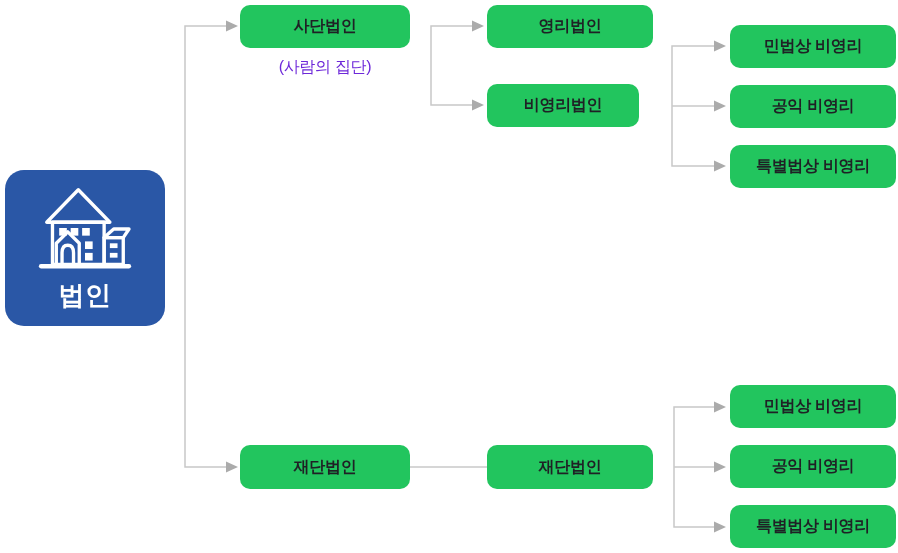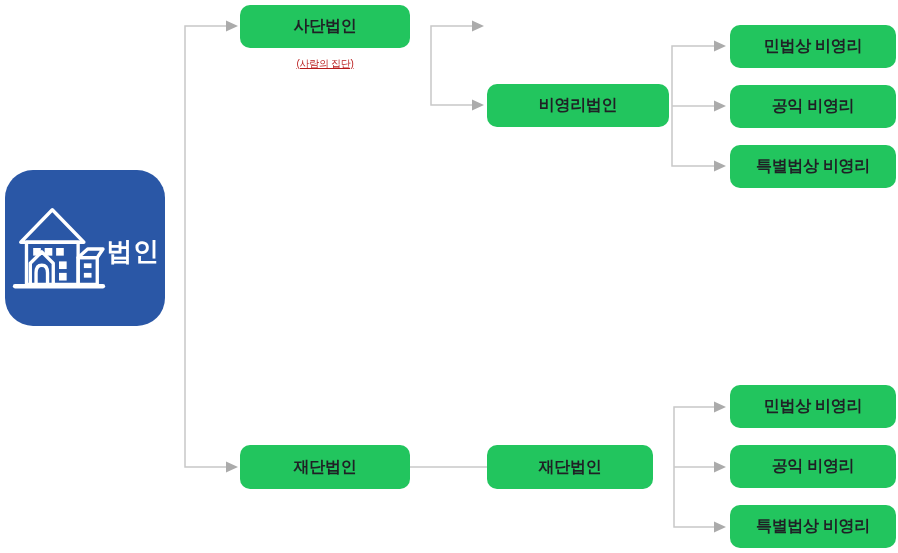--- a/index.html
+++ b/index.html
@@ -7,27 +7,27 @@
   .canvas{
     position:relative;width:898px;height:553px;background:#ffffff;overflow:hidden;
   }
   .connectors{position:absolute;left:0;top:0;z-index:0;}
   .node{
     position:absolute;z-index:1;background:#22c55e;border-radius:10px;
     display:flex;align-items:center;justify-content:center;
     color:#1F2125;font-size:16px;font-weight:600;letter-spacing:-0.3px;
   }
   .subtitle{
-    position:absolute;z-index:1;text-align:center;color:#b91c1c;
-    font-size:10px;letter-spacing:-0.3px;text-decoration:underline;
+    position:absolute;z-index:1;text-align:center;color:#6d28d9;
+    font-size:16px;letter-spacing:-0.3px;
   }
   .root-node{
     position:absolute;z-index:1;left:5px;top:170px;width:160px;height:156px;
-    background:#2A57A6;border-radius:28px;
-    display:flex;flex-direction:row;align-items:center;justify-content:center;
+    background:#2A57A6;border-radius:19px;
+    display:flex;flex-direction:column;align-items:center;justify-content:center;
   }
   .root-label{
     color:#ffffff;font-size:26px;font-weight:700;letter-spacing:0.5px;margin-top:6px;
   }
   .building-svg{display:block;}
 </style>
 </head>
 <body>
 
 <div class="canvas">
@@ -93,21 +93,22 @@
       </g>
     </svg>
     <div class="root-label">법인</div>
   </div>
 
   <div class="node" style="left:240px;top:5px;width:170px;height:43px">사단법인</div>
   <div class="subtitle" style="left:240px;top:57px;width:170px">(사람의 집단)</div>
 
   <div class="node" style="left:240px;top:445px;width:170px;height:44px">재단법인</div>
 
-  <div class="node" style="left:487px;top:84px;width:182px;height:43px">비영리법인</div>
+  <div class="node" style="left:487px;top:5px;width:166px;height:43px">영리법인</div>
+  <div class="node" style="left:487px;top:84px;width:152px;height:43px">비영리법인</div>
   <div class="node" style="left:487px;top:445px;width:166px;height:44px">재단법인</div>
 
   <div class="node" style="left:730px;top:25px;width:166px;height:43px">민법상 비영리</div>
   <div class="node" style="left:730px;top:85px;width:166px;height:43px">공익 비영리</div>
   <div class="node" style="left:730px;top:145px;width:166px;height:43px">특별법상 비영리</div>
 
   <div class="node" style="left:730px;top:385px;width:166px;height:43px">민법상 비영리</div>
   <div class="node" style="left:730px;top:445px;width:166px;height:43px">공익 비영리</div>
   <div class="node" style="left:730px;top:505px;width:166px;height:43px">특별법상 비영리</div>
 

